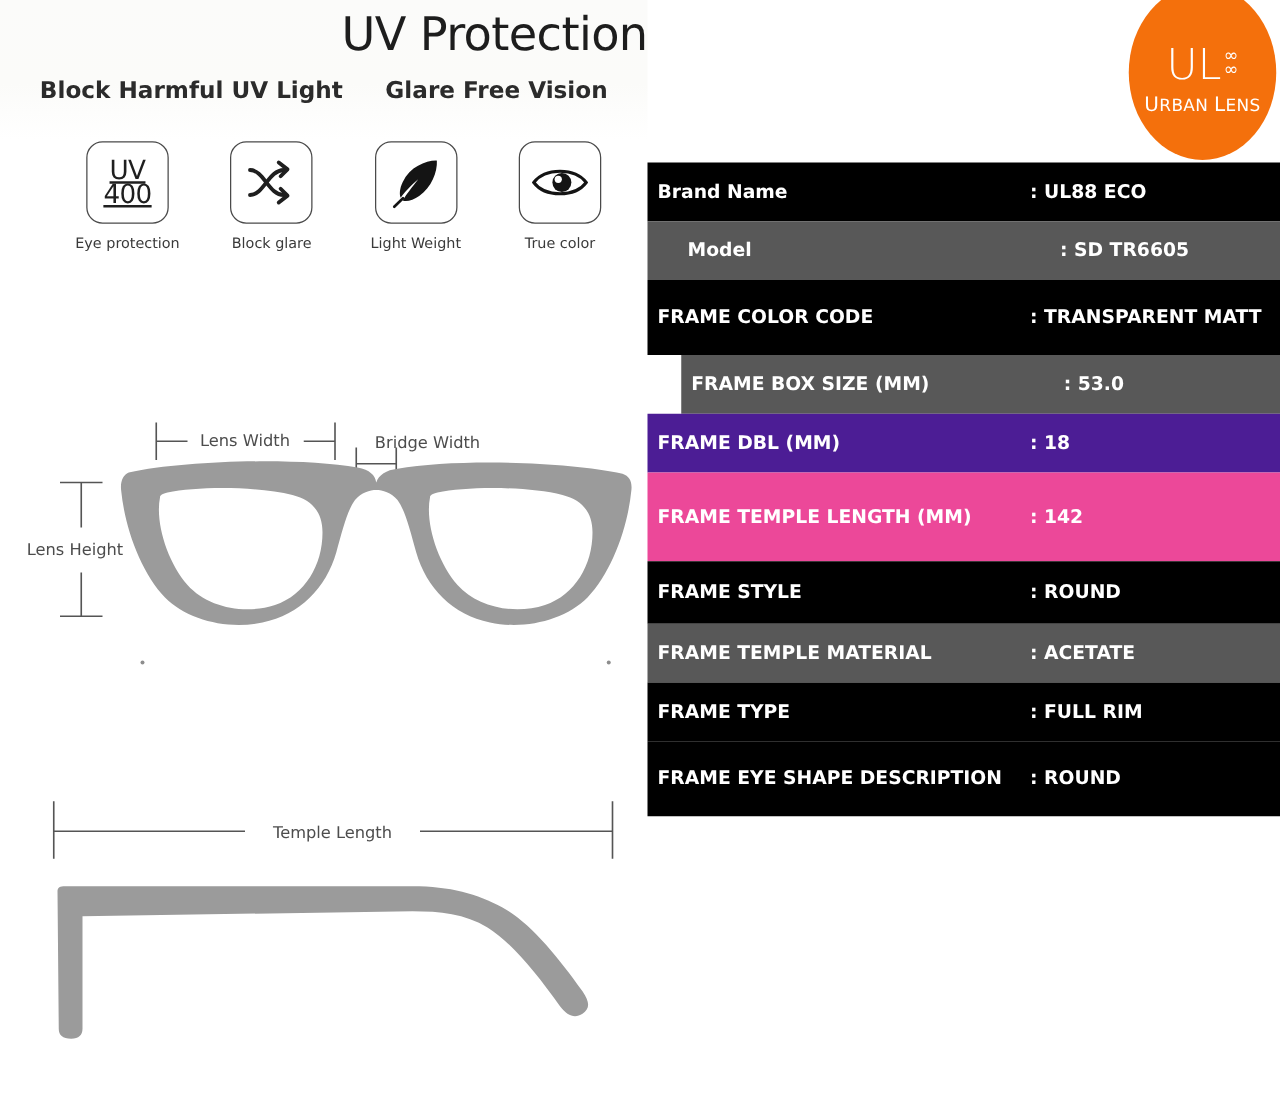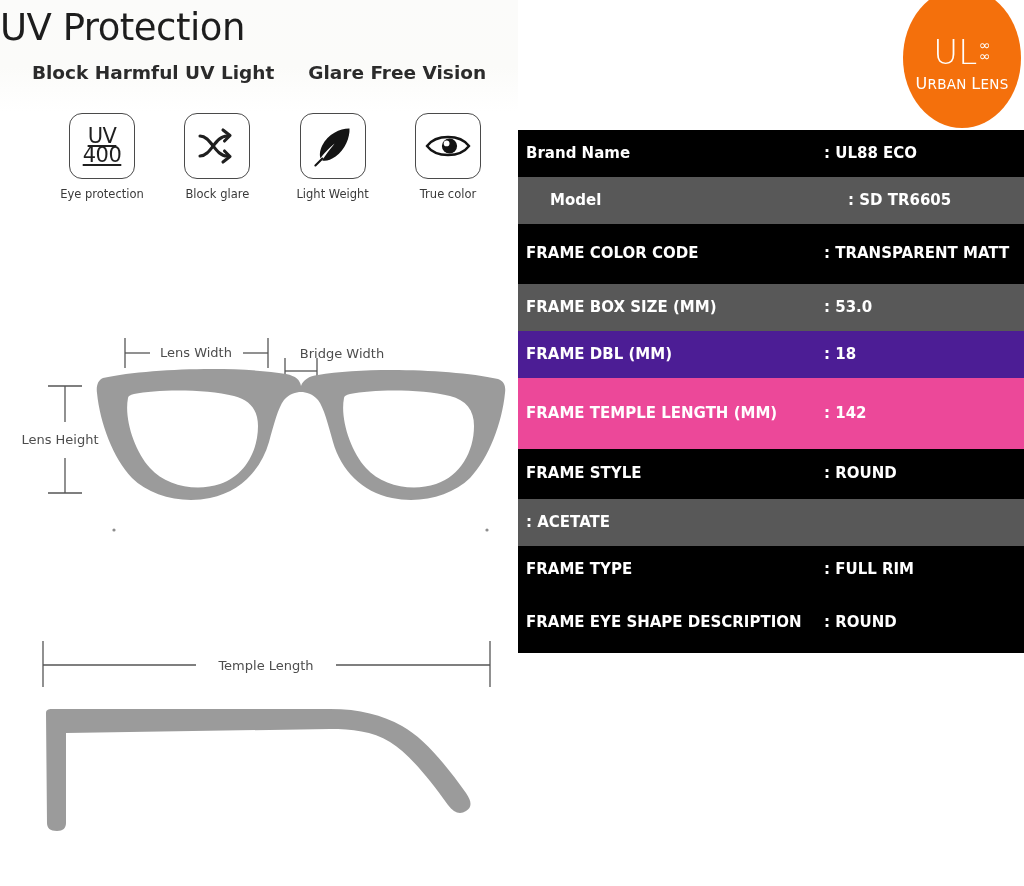--- a/index.html
+++ b/index.html
@@ -31,21 +31,21 @@
   #uv-banner {
     position: absolute;
     left: 0; top: 0;
     width: 518px; height: 112px;
     background: linear-gradient(180deg,#fbfbfa 0%,#fbfbf9 60%,#ffffff 100%);
   }
   #uv-title {
     position: absolute;
     left: 0; top: 6px;
     width: 518px;
-    text-align: left;
+    text-align: right;
     font-size: 37px;
     font-weight: 400;
     letter-spacing: -0.5px;
     color: #1d1d1d;
     font-family: "DejaVu Sans", sans-serif;
   }
   #uv-subline {
     position: absolute;
     left: 0; top: 62px;
     width: 518px;
@@ -354,37 +354,38 @@
         <div class="spec-value">: UL88 ECO</div>
       </div>
       <div class="spec-row light" style="height: 47px; background: rgb(88, 88, 88); color: rgb(255, 255, 255); padding-left: 32px;">
         <div class="spec-label">Model</div>
         <div class="spec-value">: SD TR6605</div>
       </div>
       <div class="spec-row dark" style="height: 60px; background: rgb(0, 0, 0); color: rgb(255, 255, 255);">
         <div class="spec-label">FRAME COLOR CODE</div>
         <div class="spec-value">: TRANSPARENT MATT</div>
       </div>
-      <div class="spec-row light" style="height: 47px; background: rgb(88, 88, 88); color: rgb(255, 255, 255);">
+      <div class="spec-row light" style="height: 47px; background: rgb(88, 88, 88); color: rgb(255, 255, 255); margin-left: 27px;">
         <div class="spec-label">FRAME BOX SIZE (MM)</div>
         <div class="spec-value">: 53.0</div>
       </div>
       <div class="spec-row dark" style="height: 47px; background: #4c1d95; color: rgb(255, 255, 255);">
         <div class="spec-label">FRAME DBL (MM)</div>
         <div class="spec-value">: 18</div>
       </div>
       <div class="spec-row light" style="height: 71px; background: #ec4899; color: rgb(255, 255, 255);">
         <div class="spec-label">FRAME TEMPLE LENGTH (MM)</div>
         <div class="spec-value">: 142</div>
       </div>
       <div class="spec-row dark" style="height: 50px; background: rgb(0, 0, 0); color: rgb(255, 255, 255);">
         <div class="spec-label">FRAME STYLE</div>
         <div class="spec-value">: ROUND</div>
       </div>
       <div class="spec-row light" style="height: 47px; background: rgb(88, 88, 88); color: rgb(255, 255, 255);">
+        <div class="spec-label">FRAME TEMPLE MATERIAL</div>
         <div class="spec-value">: ACETATE</div>
       </div>
       <div class="spec-row dark" style="height: 47px; background: rgb(0, 0, 0); color: rgb(255, 255, 255);">
         <div class="spec-label">FRAME TYPE</div>
         <div class="spec-value">: FULL RIM</div>
       </div>
       <div class="spec-row light" style="height: 60px; background: #000000; color: rgb(255, 255, 255);">
         <div class="spec-label">FRAME EYE SHAPE DESCRIPTION</div>
         <div class="spec-value">: ROUND</div>
       </div>

